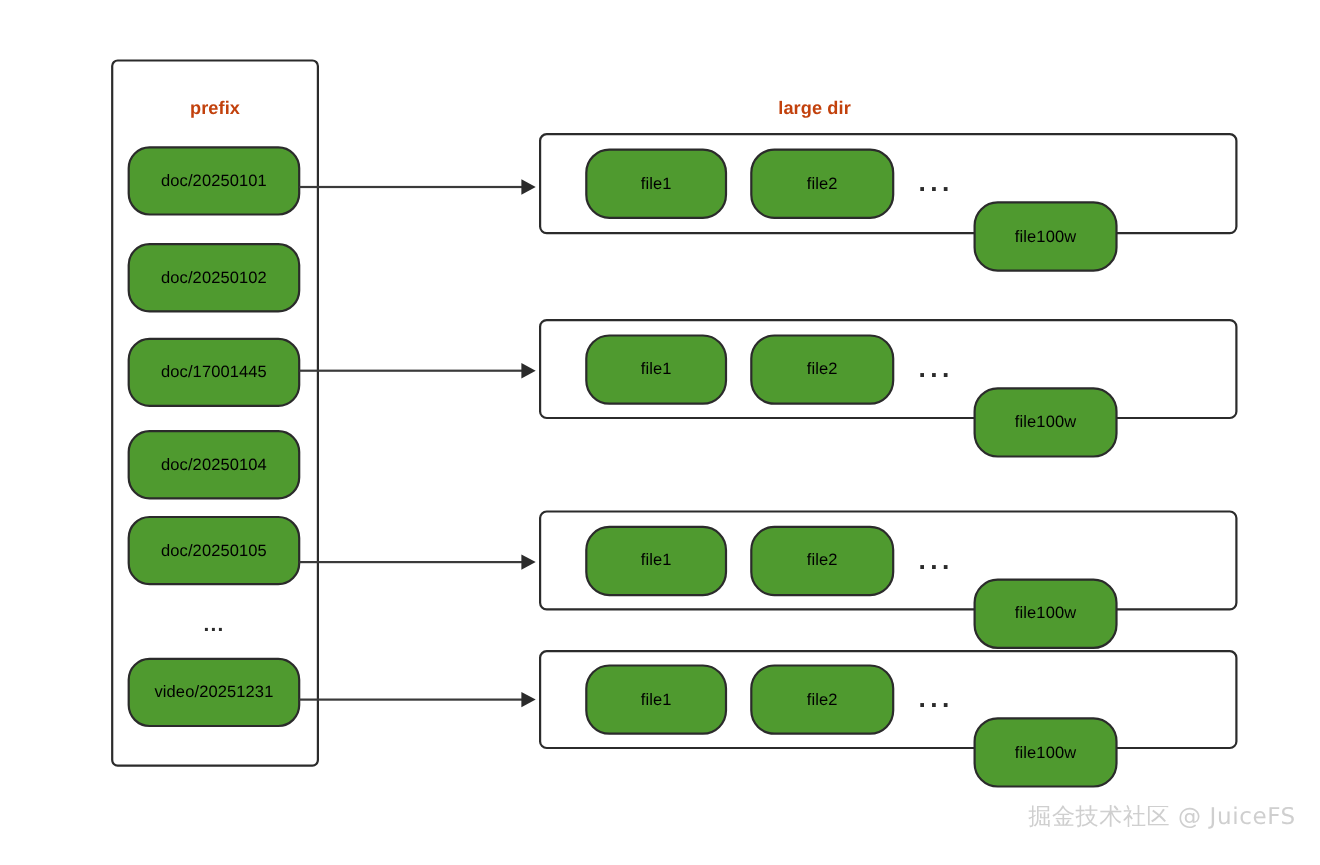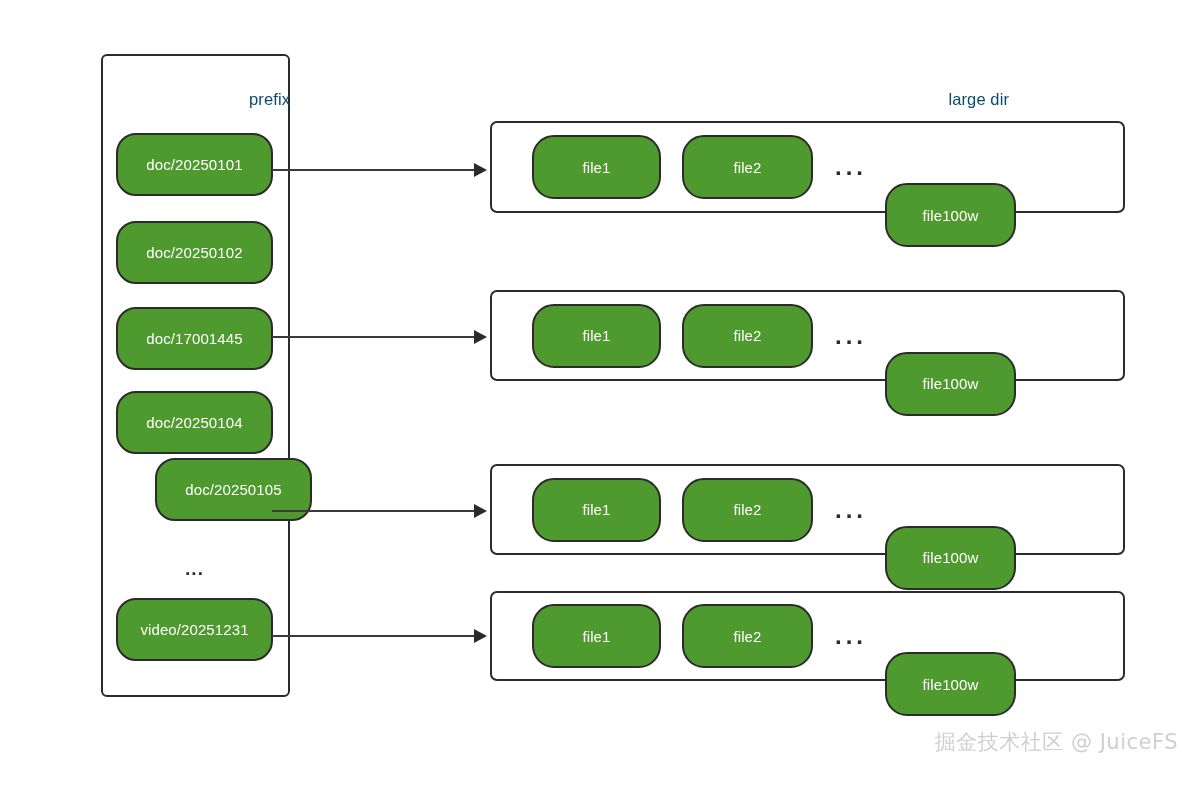--- a/index.html
+++ b/index.html
@@ -29,23 +29,23 @@
     width: 189px;
     height: 643px;
     border: 2px solid #2b2b2b;
     border-radius: 6px;
     background: #ffffff;
   }
 
   
   .section-title {
     font-size: 16.5px;
-    font-weight: 400;
-    color: #0c4a6e;
-    text-align: right;
+    font-weight: 700;
+    color: #c2410c;
+    text-align: center;
     white-space: nowrap;
     letter-spacing: 0.1px;
   }
   .prefix-title {
     left: 101px;
     top: 90px;
     width: 189px;
   }
   .largedir-title {
     left: 472px;
@@ -54,21 +54,21 @@
   }
 
   
   .pill {
     background: #4f9a2f;
     border: 2px solid #2b2b2b;
     border-radius: 22px;
     display: flex;
     align-items: center;
     justify-content: center;
-    color: #ffffff;
+    color: #000000;
     font-size: 15px;
     font-weight: 400;
     white-space: nowrap;
     letter-spacing: 0.1px;
   }
 
   
   .prefix-pill {
     left: 116px;
     width: 157px;
@@ -149,21 +149,21 @@
 
   <div class="abs prefix-container"></div>
 
   <div class="abs section-title prefix-title">prefix</div>
 
   <div id="prefix-items">
       <div class="abs pill prefix-pill" style="top: 133px;">doc/20250101</div>
       <div class="abs pill prefix-pill" style="top: 221px;">doc/20250102</div>
       <div class="abs pill prefix-pill" style="top: 307px;">doc/17001445</div>
       <div class="abs pill prefix-pill" style="top: 391px;">doc/20250104</div>
-      <div class="abs pill prefix-pill" style="top: 458px; margin-left: 39px;">doc/20250105</div>
+      <div class="abs pill prefix-pill" style="top: 469px;">doc/20250105</div>
       <div class="abs ellipsis-small" style="top: 562px;">...</div>
       <div class="abs pill prefix-pill" style="top: 598px;">video/20251231</div>
     </div>
 
   <div class="abs section-title largedir-title">large dir</div>
 
   <div id="dir-boxes">
       <div class="abs dir-box" style="top: 121px; height: 92px;">
         <div class="abs pill file-pill f1" style="top: 50%; transform: translateY(-50%);">file1</div>
         <div class="abs pill file-pill f2" style="top: 50%; transform: translateY(-50%);">file2</div>

